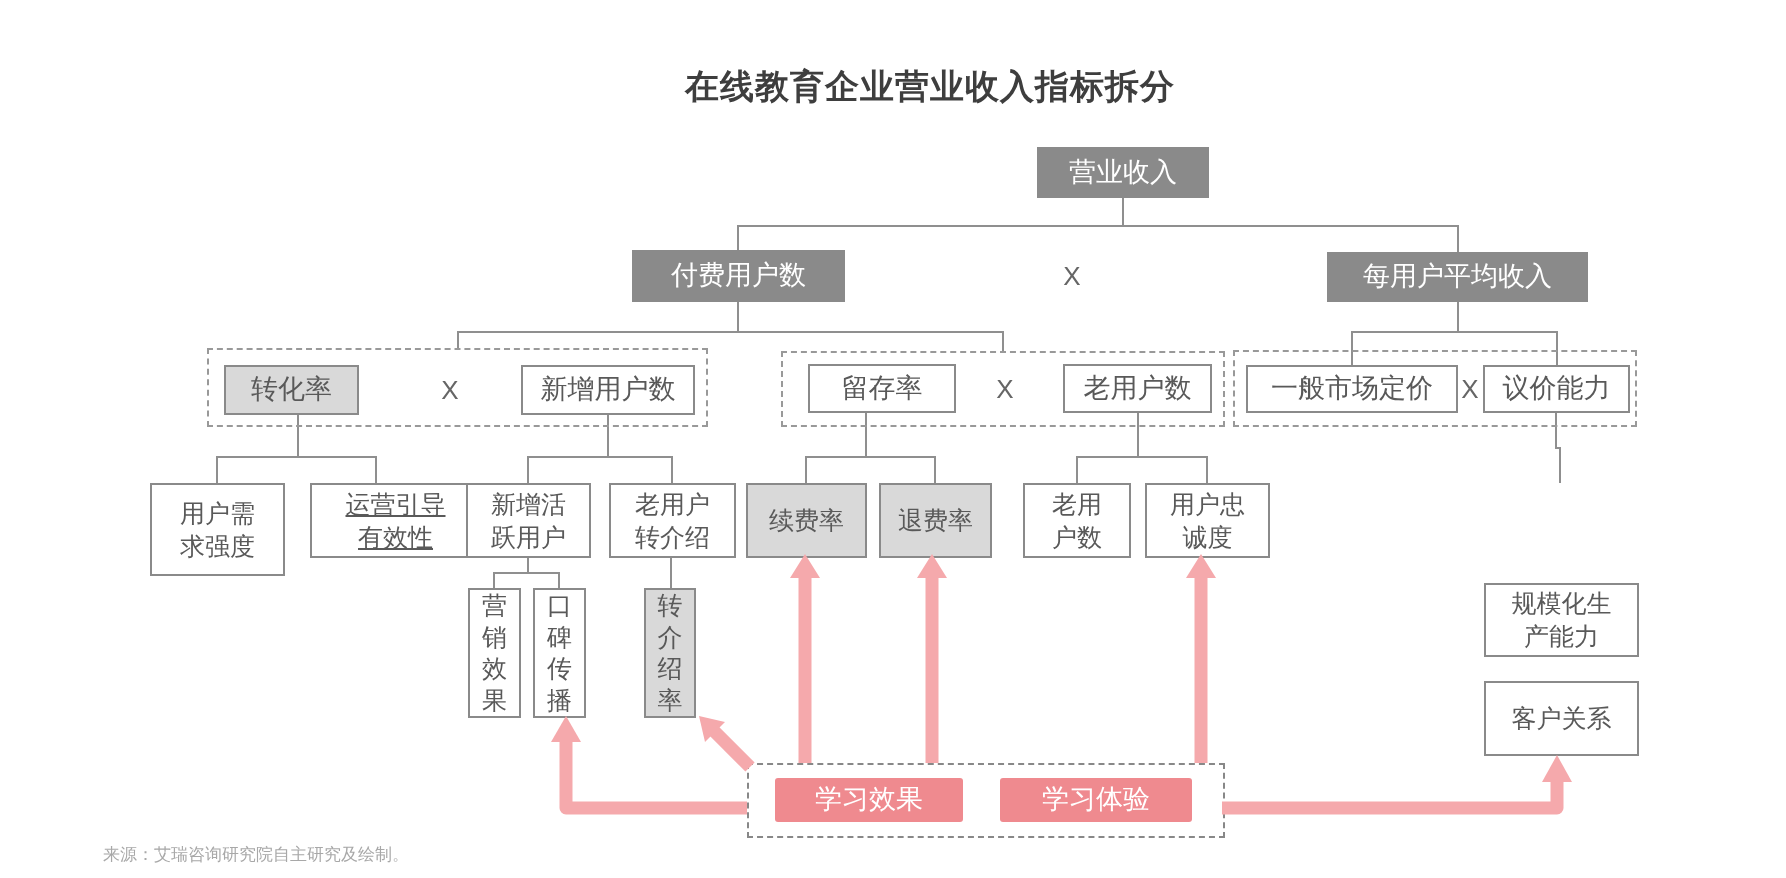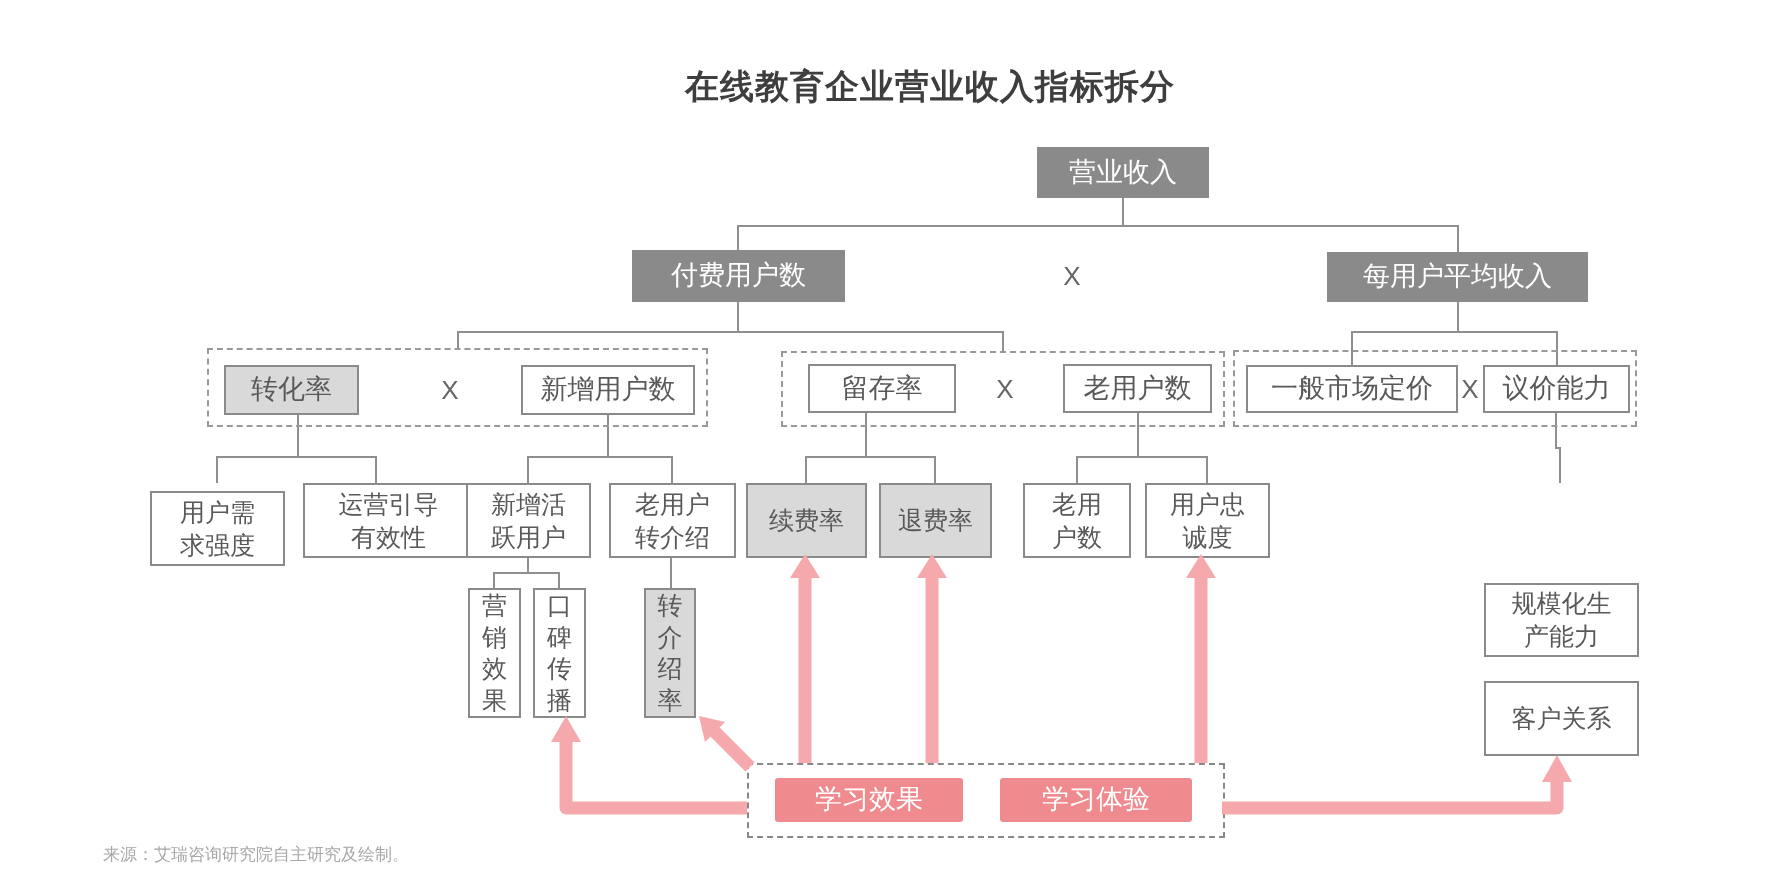--- a/index.html
+++ b/index.html
@@ -65,23 +65,23 @@
   <div class="box" style="left:521px;top:365px;width:174px;height:50px;font-size:27px;">新增用户数</div>
 
   <div class="box" style="left:792px;top:364px;width:148px;height:49px;font-size:27px;margin-left:16px;">留存率</div>
   <div class="xsign" style="left:1005px;top:389px;">X</div>
   <div class="box" style="left:1063px;top:364px;width:149px;height:49px;font-size:27px;">老用户数</div>
 
   <div class="box" style="left:1246px;top:365px;width:212px;height:48px;font-size:27px;">一般市场定价</div>
   <div class="xsign" style="left:1470px;top:389px;">X</div>
   <div class="box" style="left:1483px;top:365px;width:147px;height:48px;font-size:27px;">议价能力</div>
 
-  <div class="box" style="left:150px;top:483px;width:135px;height:75px;margin-top:8px;">用户需
+  <div class="box" style="left:150px;top:483px;width:135px;height:93px;">用户需
 求强度</div>
-  <div class="box" style="left:303px;top:483px;width:171px;height:75px;">运营引导
+  <div class="box" style="left:310px;top:483px;width:171px;height:75px;text-decoration:underline;">运营引导
 有效性</div>
   <div class="box" style="left:466px;top:483px;width:125px;height:75px;">新增活
 跃用户</div>
   <div class="box" style="left:609px;top:483px;width:127px;height:75px;">老用户
 转介绍</div>
   <div class="box grayfill" style="left:746px;top:483px;width:121px;height:75px;">续费率</div>
   <div class="box grayfill" style="left:879px;top:483px;width:113px;height:75px;">退费率</div>
   <div class="box" style="left:1023px;top:483px;width:108px;height:75px;">老用
 户数</div>
   <div class="box" style="left:1145px;top:483px;width:125px;height:75px;">用户忠

